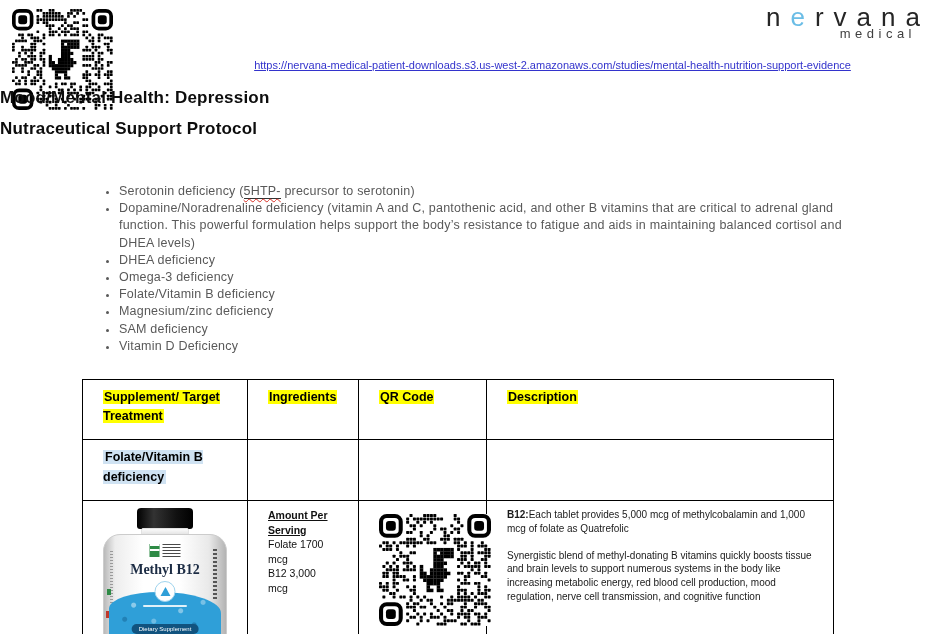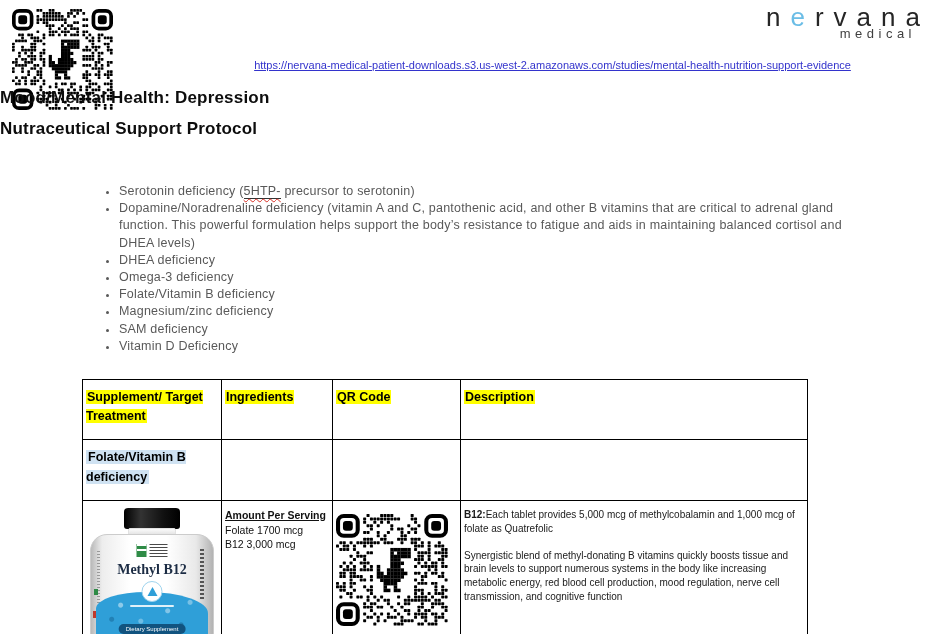--- a/index.html
+++ b/index.html
@@ -22,21 +22,21 @@
   .title-2{top:119px;}
   
   .causes{position:absolute;left:85px;top:177px;width:795px;color:var(--body-gray,#595959);}
   .causes-heading{font-size:12.5px;font-style:italic;text-decoration:underline;color:#4d4d4d;letter-spacing:.3px;}
   .causes ul{margin:6px 0 0 0;padding-left:34px;}
   .causes li{font-size:12.5px;line-height:17.2px;letter-spacing:.2px;}
   .causes li::marker{color:#595959;font-size:11px;}
   .spell-flag{border-bottom:1px solid #333;text-decoration:underline wavy #d93025 1px;text-underline-offset:3px;}
   
   table.protocol{position:absolute;left:82px;top:379px;border-collapse:collapse;table-layout:fixed;}
-  table.protocol td{border:1.6px solid #000;vertical-align:top;padding:7px 3px;background:#fff;}
+  table.protocol td{border:1.6px solid #000;vertical-align:top;padding:7px 20px;background:#fff;}
   .col1{width:139px;} .col2{width:111px;} .col3{width:128px;} .col4{width:347px;}
   .row-head td{height:45px;}
   .row-cat td{height:46px;}
   .row-prod td{height:151px;}
   .hl{background:var(--highlight-yellow,#ffff00);font-weight:bold;font-size:12.5px;line-height:18px;color:#000;padding:0 1px;}
   .hl-blue{background:var(--highlight-blue,#cfe2f2);font-weight:bold;font-size:12.5px;line-height:19px;color:#000;padding:0 2px;}
   .ingredients{font-size:10.5px;line-height:14.5px;color:#111;}
   .ing-head{font-weight:bold;text-decoration:underline;}
   .qr-cell{text-align:center;}
   .desc{font-size:10px;line-height:13.8px;color:#1a1a1a;}

